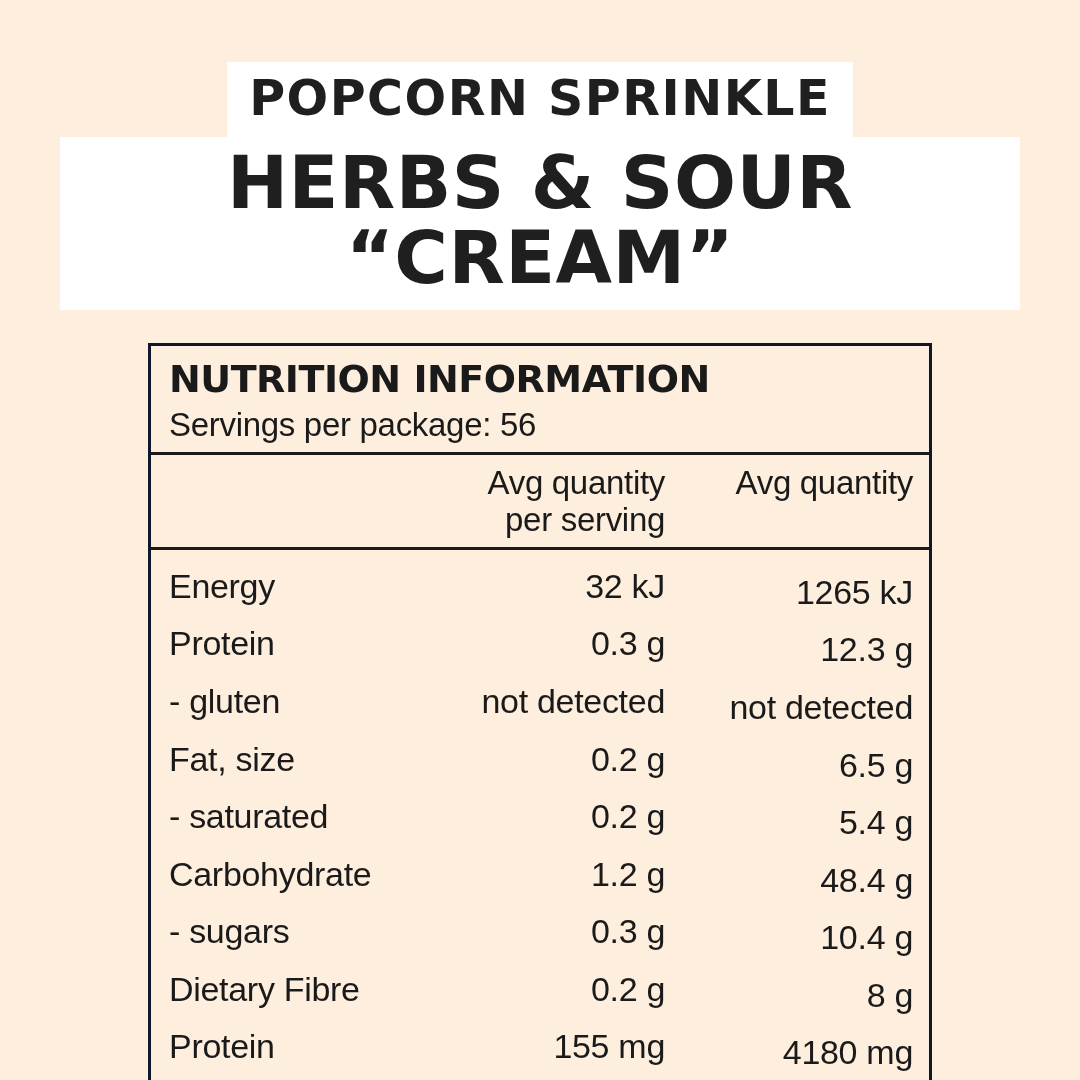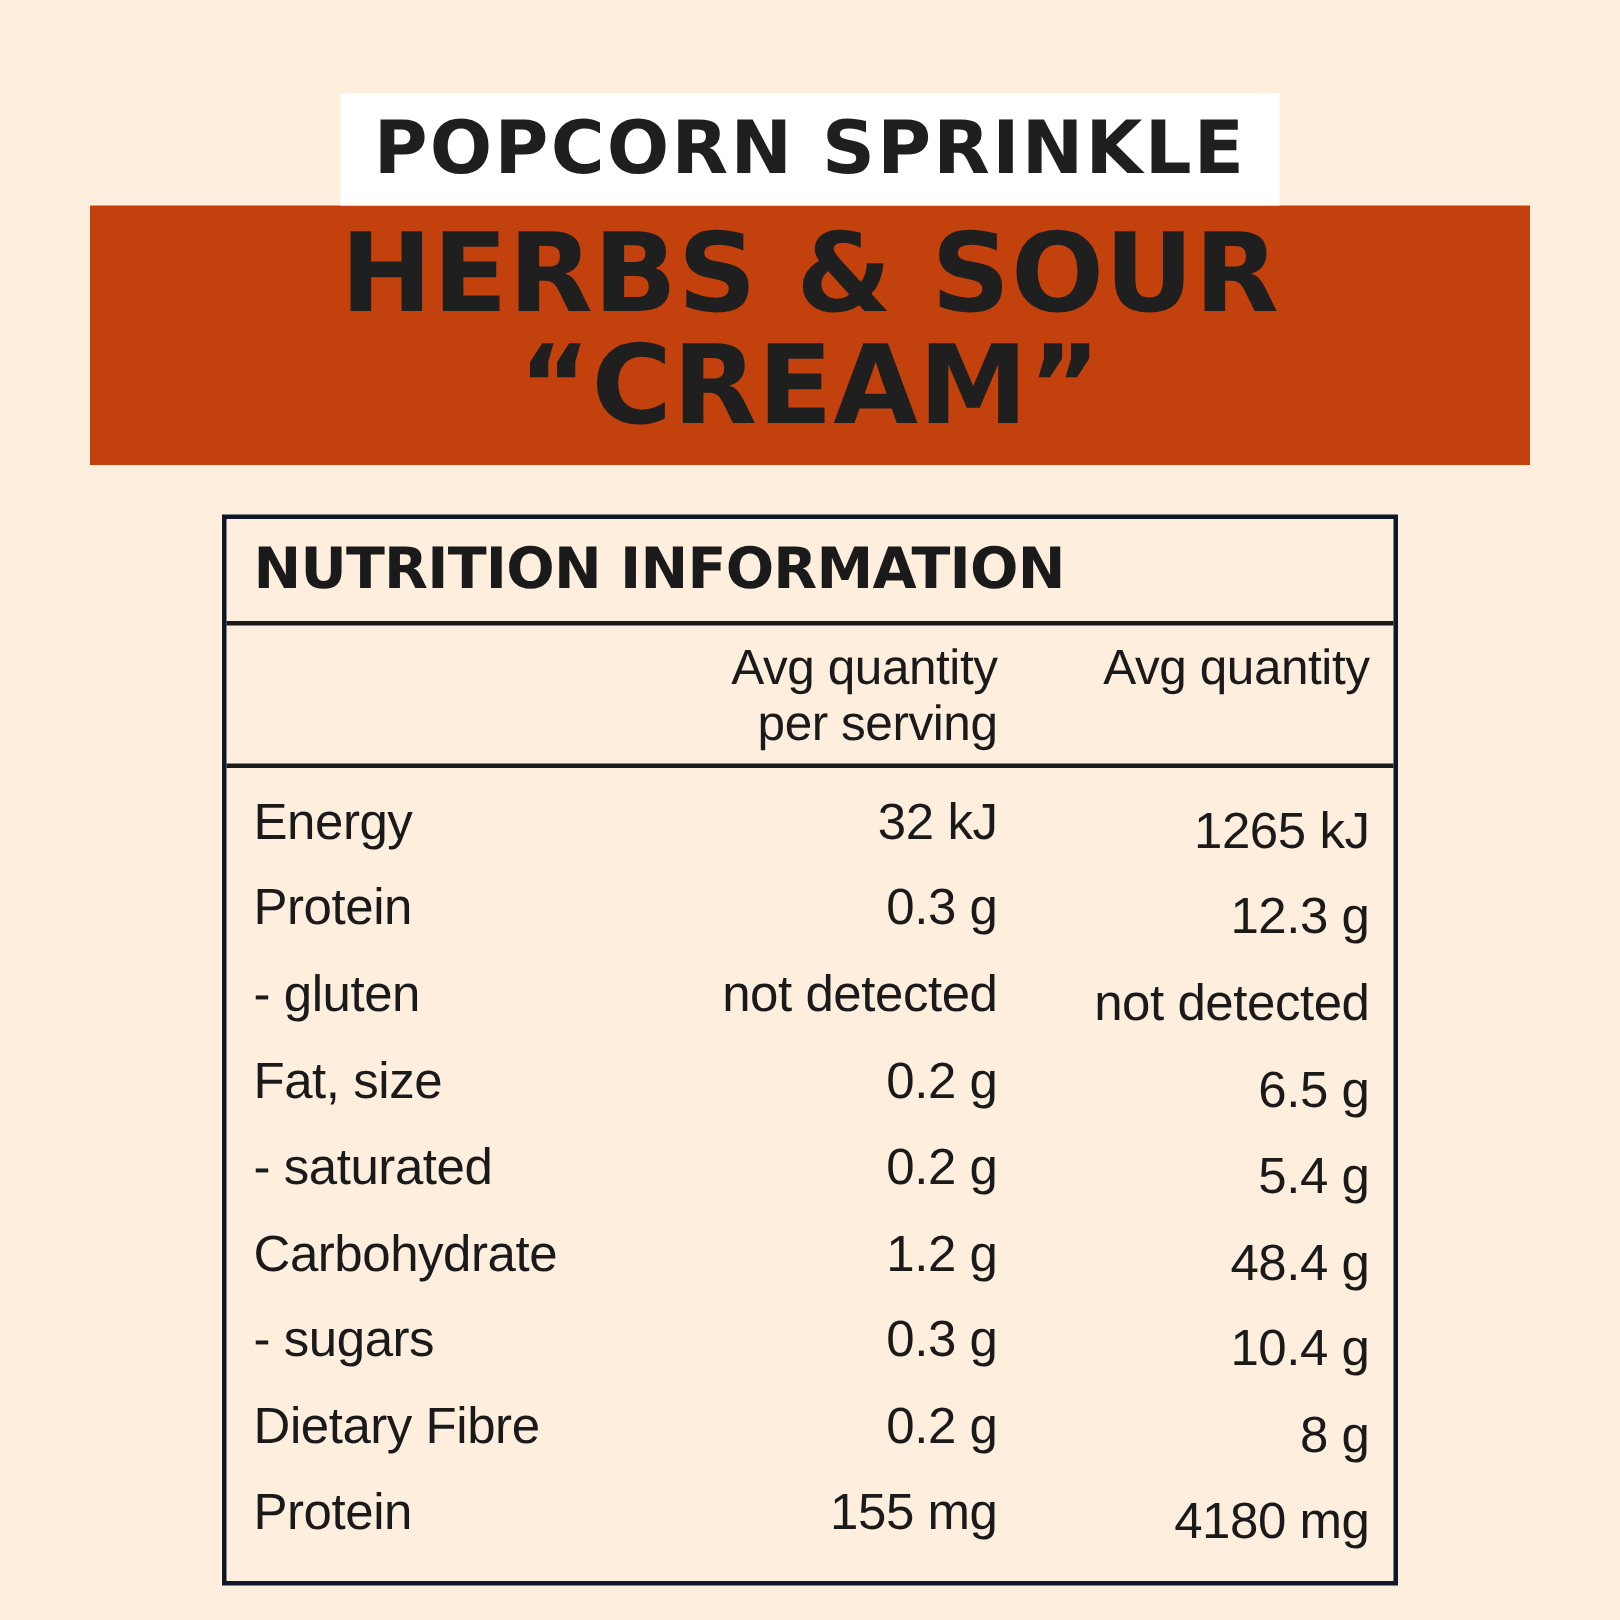--- a/index.html
+++ b/index.html
@@ -34,21 +34,21 @@
     font-size: 49px;
     font-weight: 800;
     letter-spacing: 1.5px;
     line-height: 1.05;
     padding: 11px 22px 13px 22px;
     text-transform: uppercase;
     font-family: "DejaVu Sans", sans-serif;
   }
   .title-main-wrap {
     margin-top: 0px;
-    background: #c2410c;
+    background: #ffffff;
     padding: 9px 0 15px 0;
     width: 960px;
     margin-left: auto;
     margin-right: auto;
   }
   .title-main {
     color: #1f1f1f;
     font-size: 73px;
     font-weight: 800;
     letter-spacing: 0.5px;
@@ -124,20 +124,21 @@
     <div class="title-eyebrow">POPCORN SPRINKLE</div>
     <div class="title-main-wrap">
       <div class="title-main">HERBS &amp; SOUR “CREAM”</div>
     </div>
   </div>
 
   <div class="panel">
     <div class="panel-title">NUTRITION INFORMATION</div>
 
     <div class="servings-row">
+      <span>Servings per package: 56</span>
     </div>
 
     <div class="col-head">
       <div class="c1"></div>
       <div class="c2">
         <div>Avg quantity</div>
         <div>per serving</div>
       </div>
       <div class="c3">
         <div>Avg quantity</div>

